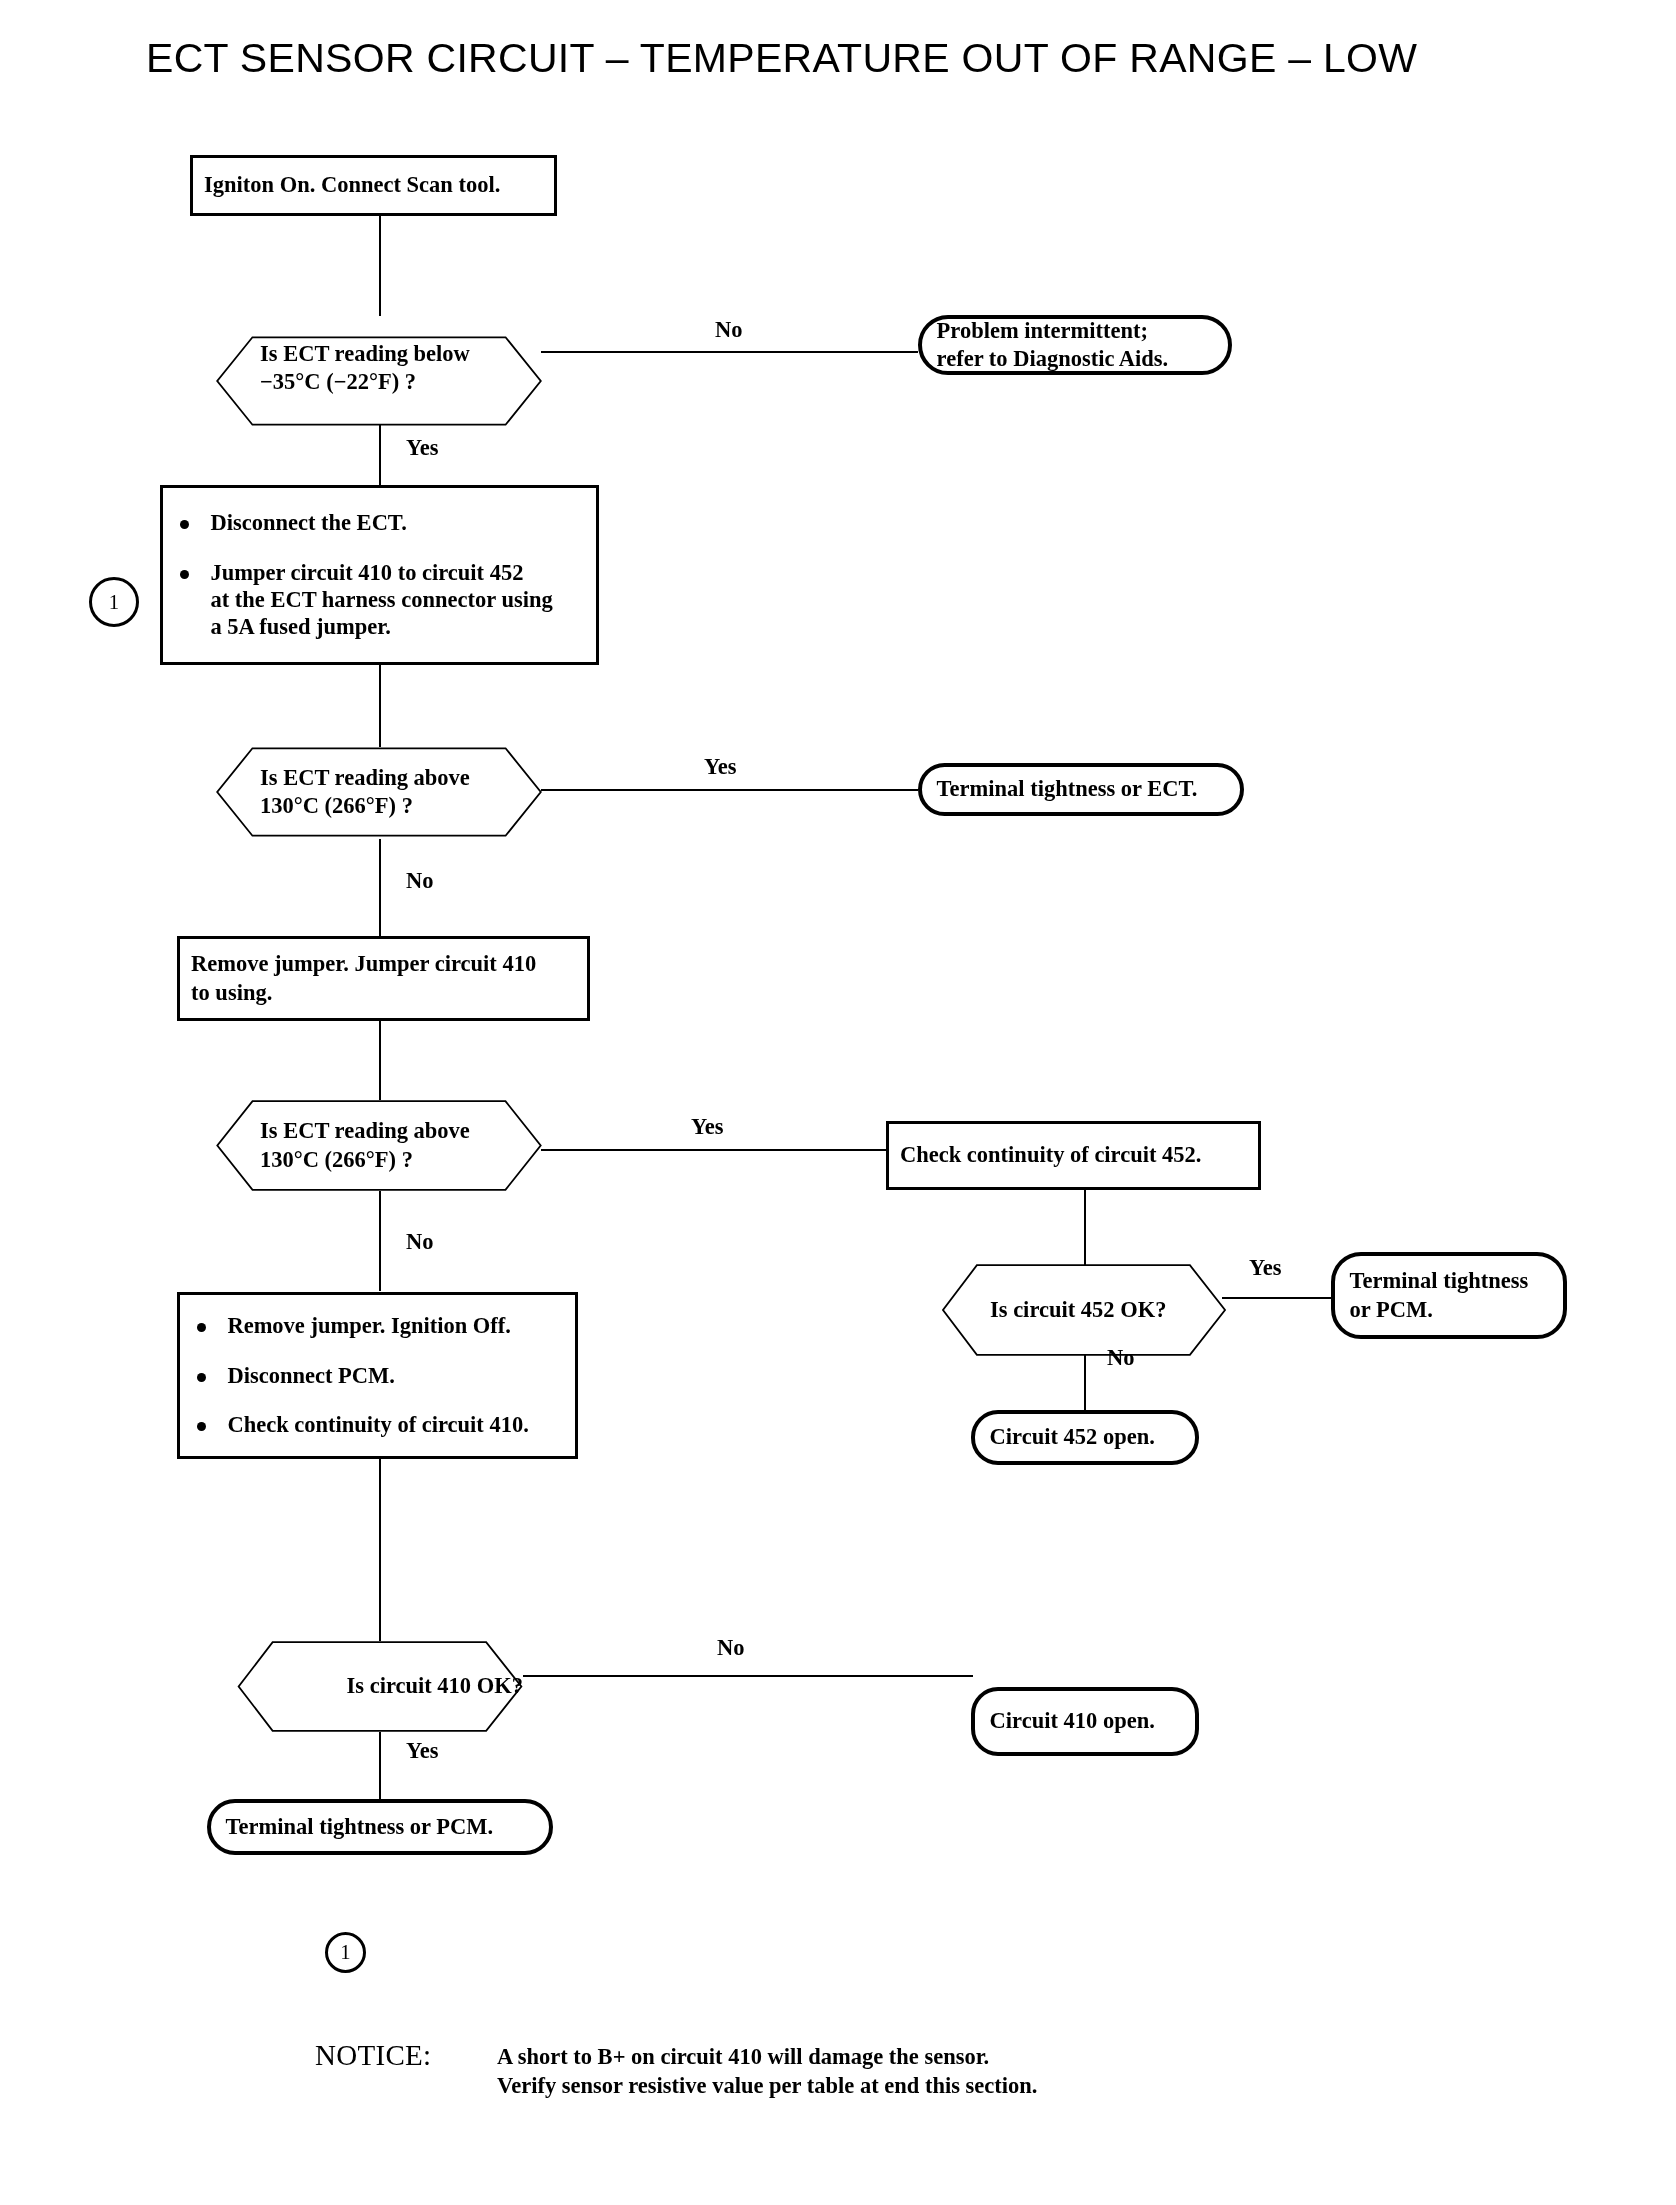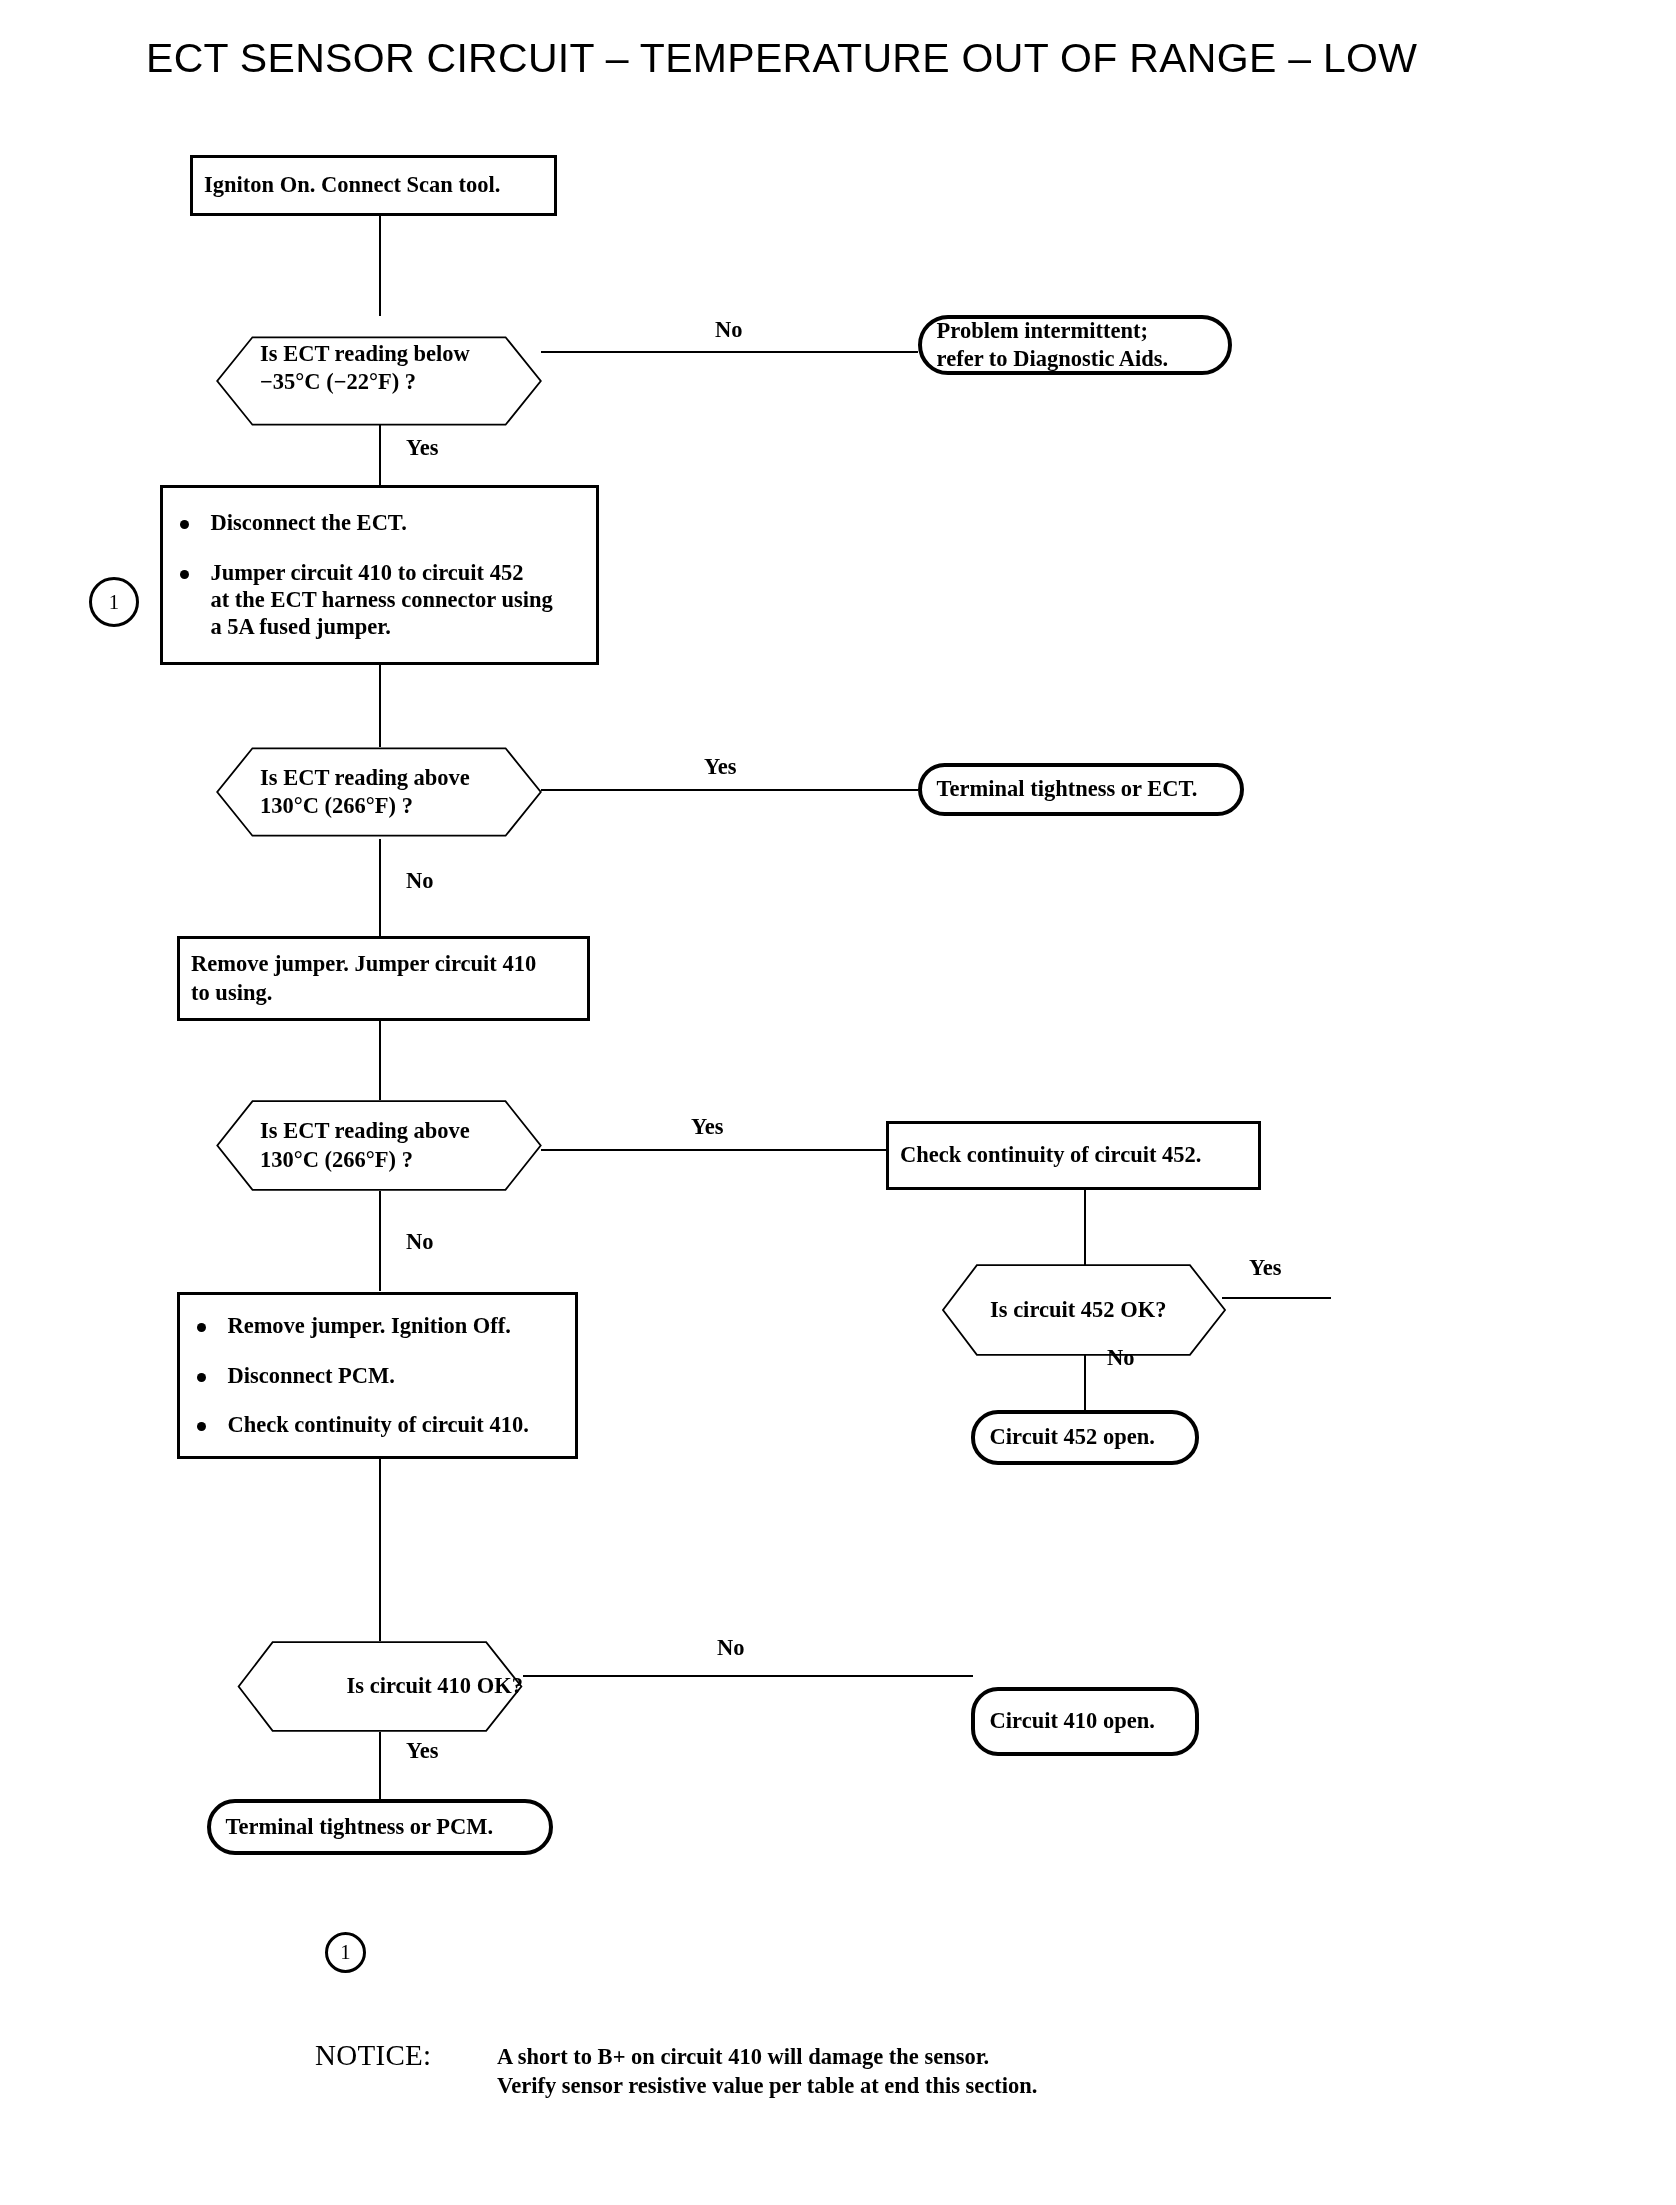--- a/index.html
+++ b/index.html
@@ -263,20 +263,26 @@
 
   <div class="decision" style="left:941px; top:1252px; width:286px; height:92px;margin-top:12px;">
     <svg width="286" height="92" viewBox="0 0 470 152">
       <polygon points="58,2 410,2 468,76 410,150 58,150 2,76" fill="#ffffff" stroke="#000000" stroke-width="3"></polygon>
     </svg>
     <div class="txt" style="justify-content:center; padding-left:49px;">
       <span>Is circuit 452 OK?</span>
     </div>
   </div>
 
+  <div class="node term" style="left:1331px; top:1252px; width:236px; height:87px; border-radius:30px;">
+    <div class="txt">
+      <div>Terminal tightness</div>
+      <div>or PCM.</div>
+    </div>
+  </div>
 
   <div class="node term" style="left:971px; top:1410px; width:228px; height:55px; border-radius:27px;">
     <div class="txt">Circuit 452 open.</div>
   </div>
 
   <div class="node proc bulleted" style="left:177px; top:1292px; width:401px; height:167px;">
     <ul class="bullets">
       <li>
         <span class="dot"></span>
         <span>Remove jumper. Ignition Off.</span>

